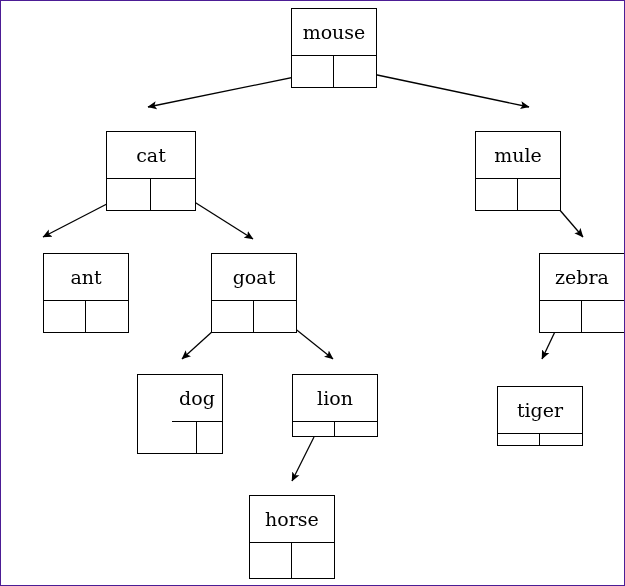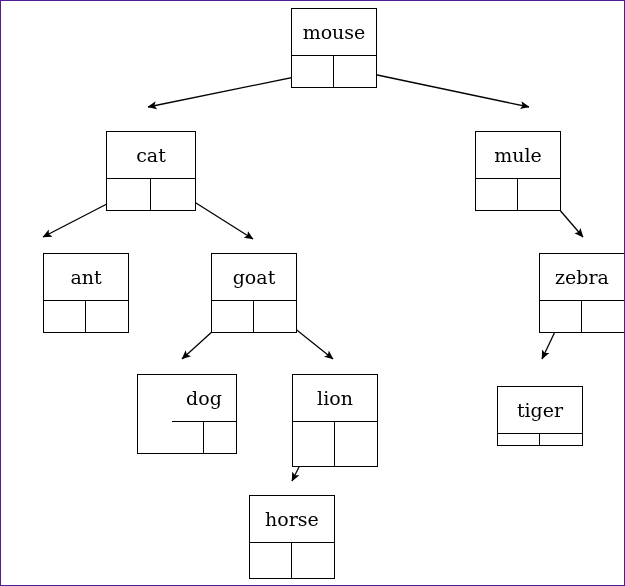--- a/index.html
+++ b/index.html
@@ -124,28 +124,28 @@
           <div class="ptr-cell right"></div>
         </div>
       </div>
       <div class="node" style="left: 538px; top: 252px; width: 86px; height: 80px;">
         <div class="node-label" style="height: 47px; text-align: right;">zebra</div>
         <div class="node-ptrs">
           <div class="ptr-cell left"></div>
           <div class="ptr-cell right"></div>
         </div>
       </div>
-      <div class="node" style="left: 136px; top: 373px; width: 100px; height: 80px; padding-left: 34px;">
+      <div class="node" style="left: 136px; top: 373px; width: 86px; height: 80px; padding-left: 34px;">
         <div class="node-label" style="height: 47px;">dog</div>
         <div class="node-ptrs">
           <div class="ptr-cell left"></div>
           <div class="ptr-cell right"></div>
         </div>
       </div>
-      <div class="node" style="left: 291px; top: 373px; width: 86px; height: 93px;">
+      <div class="node" style="left: 291px; top: 373px; width: 86px; height: 63px;">
         <div class="node-label" style="height: 47px;">lion</div>
         <div class="node-ptrs">
           <div class="ptr-cell left"></div>
           <div class="ptr-cell right"></div>
         </div>
       </div>
       <div class="node" style="left: 496px; top: 385px; width: 86px; height: 60px;">
         <div class="node-label" style="height: 47px;">tiger</div>
         <div class="node-ptrs">
           <div class="ptr-cell left"></div>

